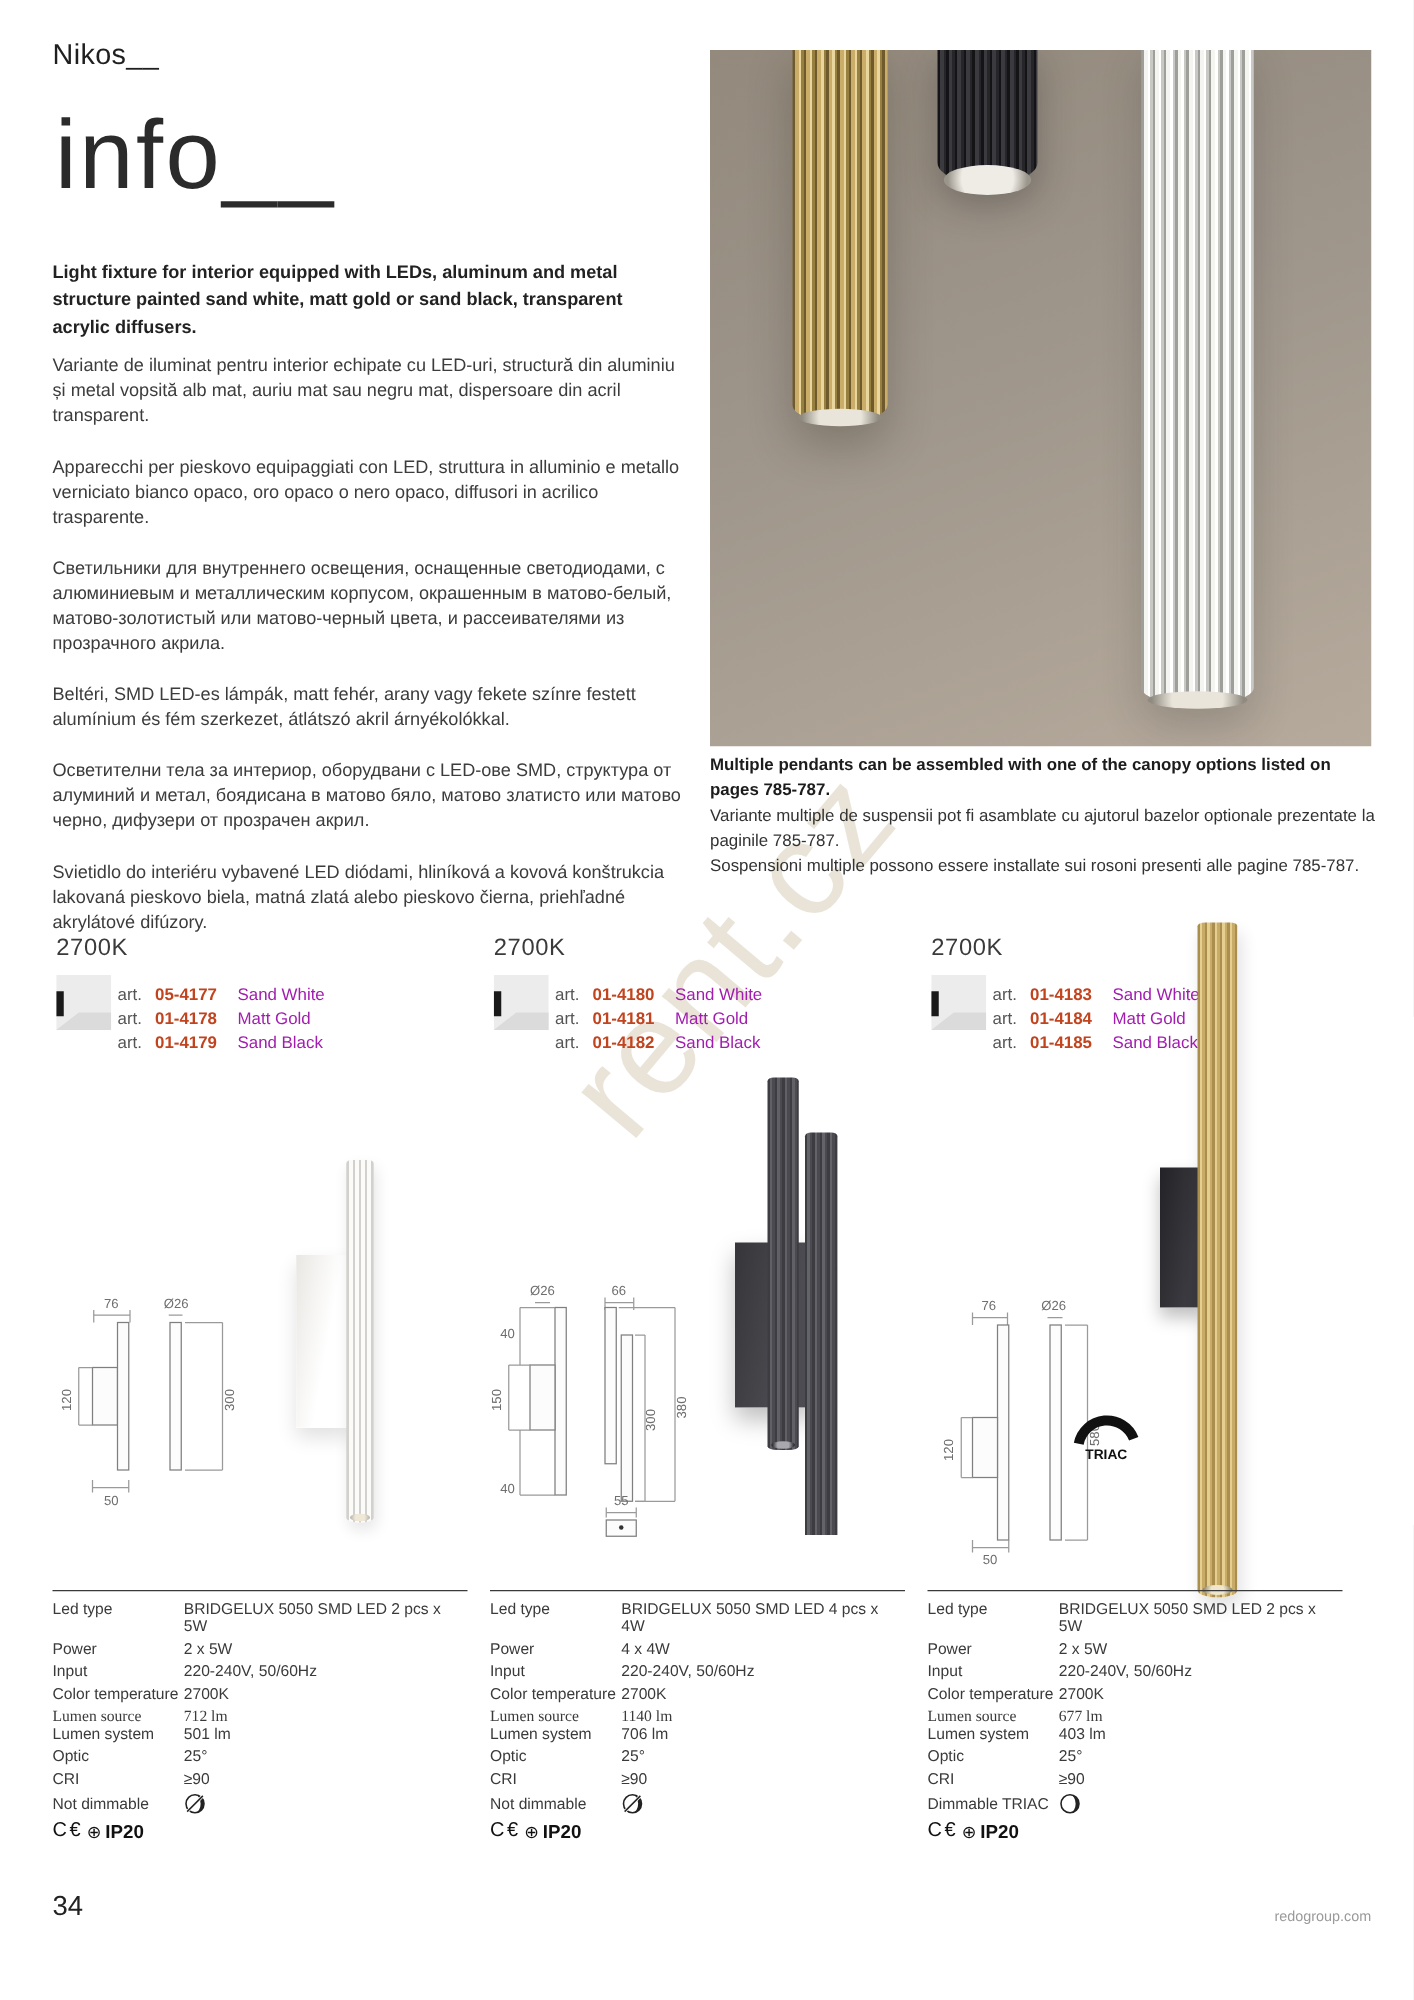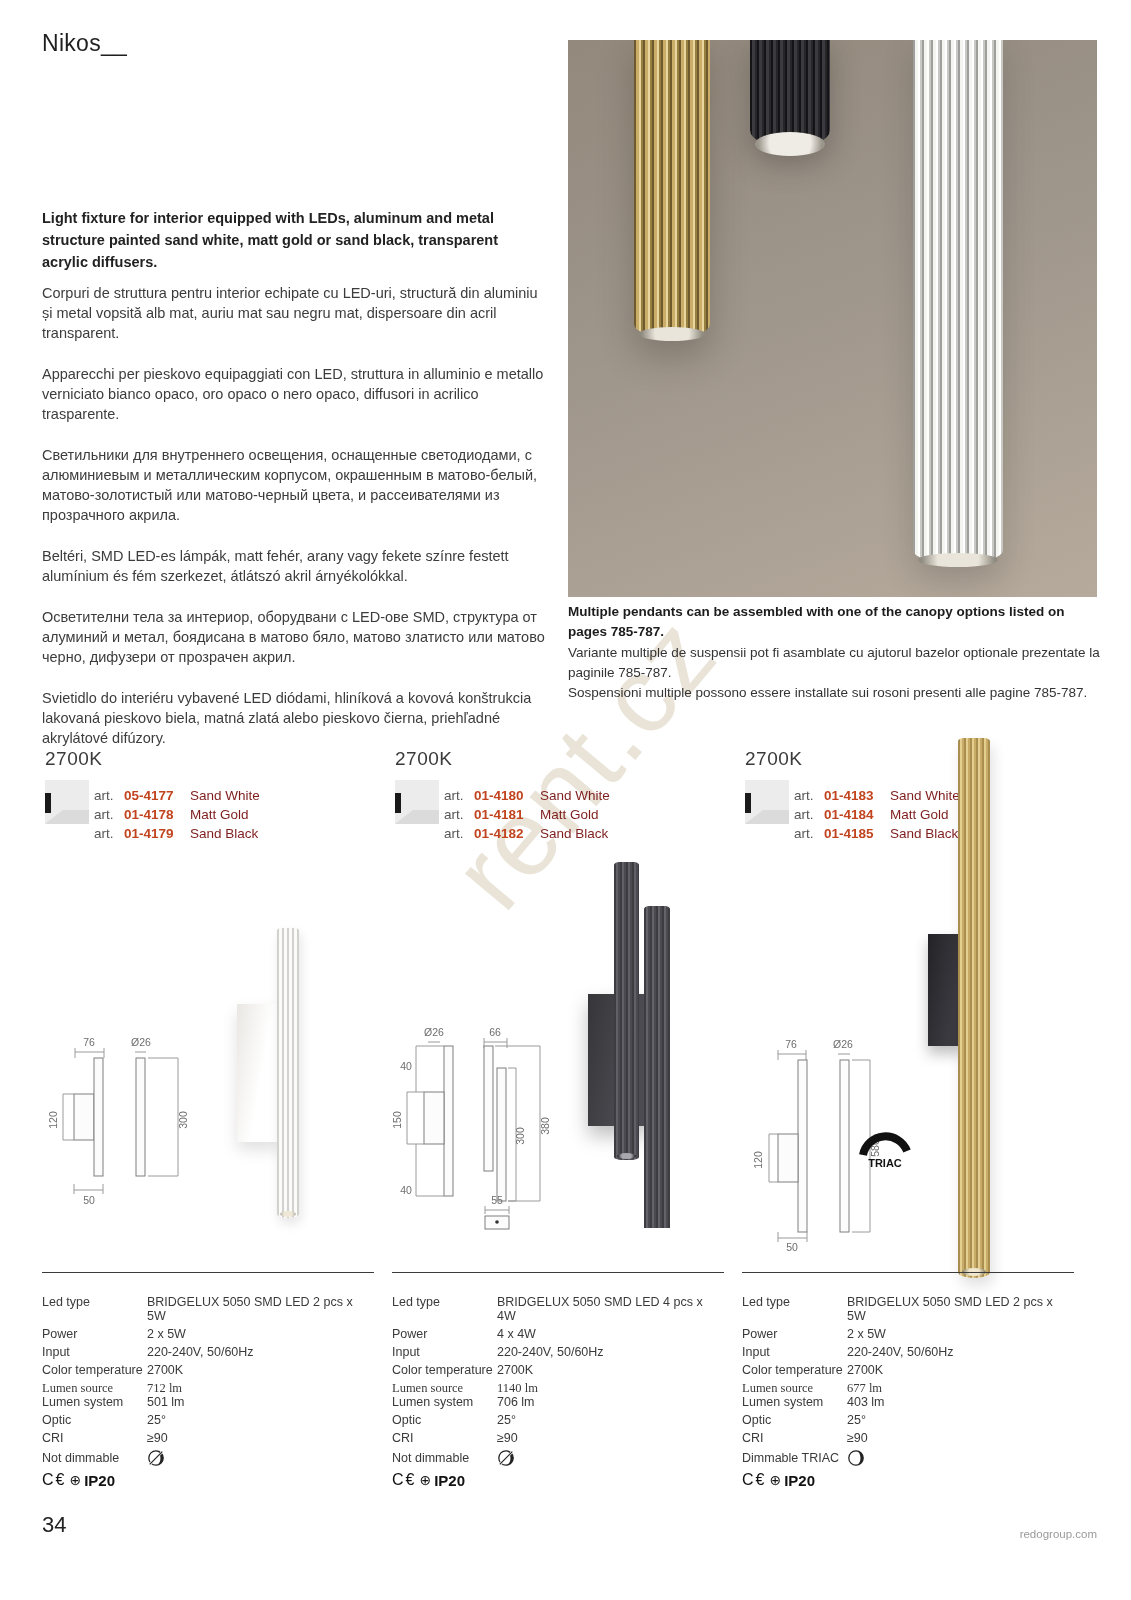--- a/index.html
+++ b/index.html
@@ -35,21 +35,21 @@
         transform:rotate(-50deg);transform-origin:center;letter-spacing:2px;}
   
   .col{position:absolute;top:748px;width:332px;}
   .c1{left:42px;} .c2{left:392px;} .c3{left:742px;}
   .temp{position:absolute;left:3px;top:0;font-size:19px;color:#3a3a3a;letter-spacing:.5px;}
   .swatch{position:absolute;left:3px;top:32px;}
   .variants{position:absolute;left:52px;top:38px;}
   .vrow{font-size:13.5px;line-height:19px;white-space:nowrap;}
   .vrow .art{color:#555;display:inline-block;width:30px;}
   .vrow .code{color:#c2441f;font-weight:bold;display:inline-block;width:66px;}
-  .vrow .finish{color:#7f1d1d;}
+  .vrow .finish{color:#a21caf;}
   
   .lamp{position:absolute;}
   .lamp-white{left:225px;top:928px;width:100px;height:292px;}
   .lw-bracket{position:absolute;left:12px;top:76px;width:44px;height:138px;
         background:linear-gradient(100deg,#e9e7e3,#ffffff 55%);box-shadow:0 8px 16px rgba(0,0,0,.12);}
   .lw-tube{position:absolute;left:52px;top:0;width:22px;height:290px;border-radius:4px 4px 10px 10px/3px 3px 4px 4px;
         background:repeating-linear-gradient(90deg,#d2d1cd 0 2px,#fbfbf9 2px 5px);box-shadow:2px 6px 12px rgba(0,0,0,.10);}
   .lw-tube:after{content:"";position:absolute;left:3px;right:3px;bottom:1px;height:6px;border-radius:50%;
         background:radial-gradient(circle,#efe8d6 0 45%,#b7b4ad 90%);}
   .lamp-dark{left:576px;top:862px;width:122px;height:366px;}
@@ -69,21 +69,21 @@
         box-shadow:3px 8px 14px rgba(0,0,0,.12);}
   .lg-tube:after{content:"";position:absolute;left:4px;right:4px;bottom:2px;height:8px;border-radius:50%;
         background:radial-gradient(circle,#efe6cc 0 40%,#8d8468 90%);}
   
   .drawing{position:absolute;}
   .drawing line,.drawing rect,.drawing path{stroke:#9a9a9a;stroke-width:1;fill:none;}
   .drawing rect.part{fill:#fcfcfc;stroke:#7f7f7f;}
   .drawing text{fill:#6e6e6e;font-size:10.5px;font-family:"Liberation Sans",sans-serif;stroke:none;}
   .triac-icon{position:absolute;left:856px;top:1124px;}
   
-  .specs{position:absolute;top:1272px;width:332px;border-top:1px solid #3a3a3a;padding-top:22px;}
+  .specs{position:absolute;top:1272px;width:332px;border-top:1px solid #3a3a3a;padding-top:7px;}
   .s1{left:42px;} .s2{left:392px;} .s3{left:742px;}
   .spec-row{display:flex;font-size:12.5px;color:#3a3a3a;margin-bottom:4px;line-height:14px;}
   .spec-row.tight{margin-bottom:0;font-family:Liberation Serif, serif;}
   .spec-row.gap{margin-top:4px;}
   .spec-row .lbl{flex:0 0 105px;}
   .spec-row .val{flex:1;}
   .dim-row{align-items:center;margin-top:3px;}
   .dim-row .icon{display:inline-flex;width:18px;height:18px;margin-left:0;}
   .cert-row{display:flex;align-items:center;margin-top:3px;color:#111;}
   .cert-row .ce{font-size:16px;letter-spacing:2px;}
@@ -96,23 +96,24 @@
 </head>
 <body>
 
 <div class="page">
 
   <div class="watermark">rent.cz</div>
 
   <div class="layer">
 
     <div class="brand">Nikos__</div>
+    <div class="title">info__</div>
     <div class="intro-en">Light fixture for interior equipped with LEDs, aluminum and metal structure painted sand white, matt gold or sand black, transparent acrylic diffusers.</div>
     <div class="intro-list">
-      <p>Corpuri de struttura pentru interior echipate cu LED-uri, structură din aluminiu și metal vopsită alb mat, auriu mat sau negru mat, dispersoare din acril transparent.</p>
+      <p>Variante de iluminat pentru interior echipate cu LED-uri, structură din aluminiu și metal vopsită alb mat, auriu mat sau negru mat, dispersoare din acril transparent.</p>
       <p>Apparecchi per pieskovo equipaggiati con LED, struttura in alluminio e metallo verniciato bianco opaco, oro opaco o nero opaco, diffusori in acrilico trasparente.</p>
       <p>Светильники для внутреннего освещения, оснащенные светодиодами, с алюминиевым и металлическим корпусом, окрашенным в матово-белый, матово-золотистый или матово-черный цвета, и рассеивателями из прозрачного акрила.</p>
       <p>Beltéri, SMD LED-es lámpák, matt fehér, arany vagy fekete színre festett alumínium és fém szerkezet, átlátszó akril árnyékolókkal.</p>
       <p>Осветителни тела за интериор, оборудвани с LED-ове SMD, структура от алуминий и метал, боядисана в матово бяло, матово златисто или матово черно, дифузери от прозрачен акрил.</p>
       <p>Svietidlo do interiéru vybavené LED diódami, hliníková a kovová konštrukcia lakovaná pieskovo biela, matná zlatá alebo pieskovo čierna, priehľadné akrylátové difúzory.</p>
     </div>
 
     <div class="hero">
       <div class="tube tube-gold"></div>
       <div class="tube tube-black"></div>

